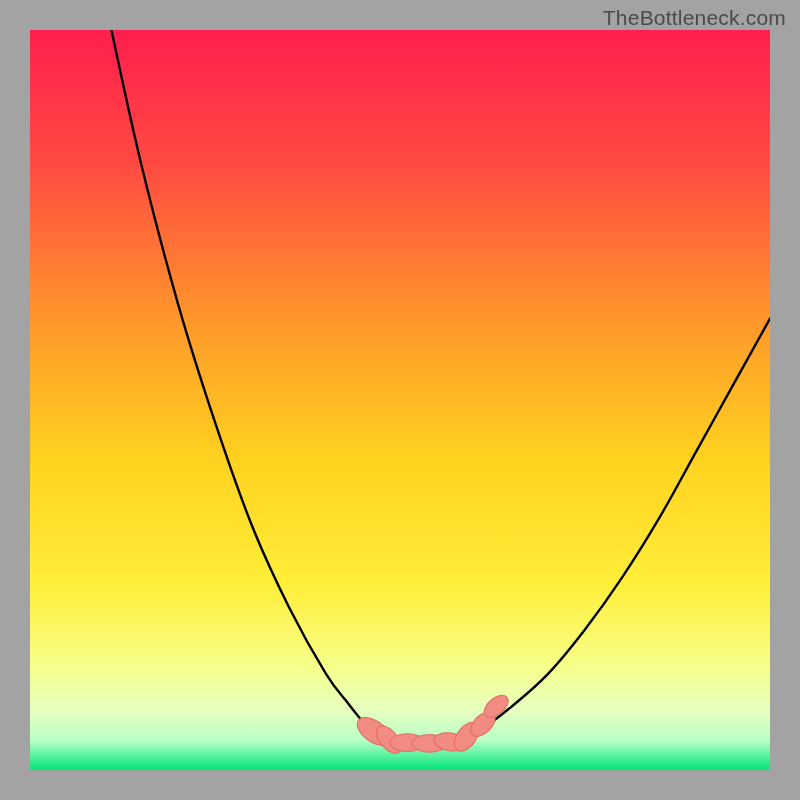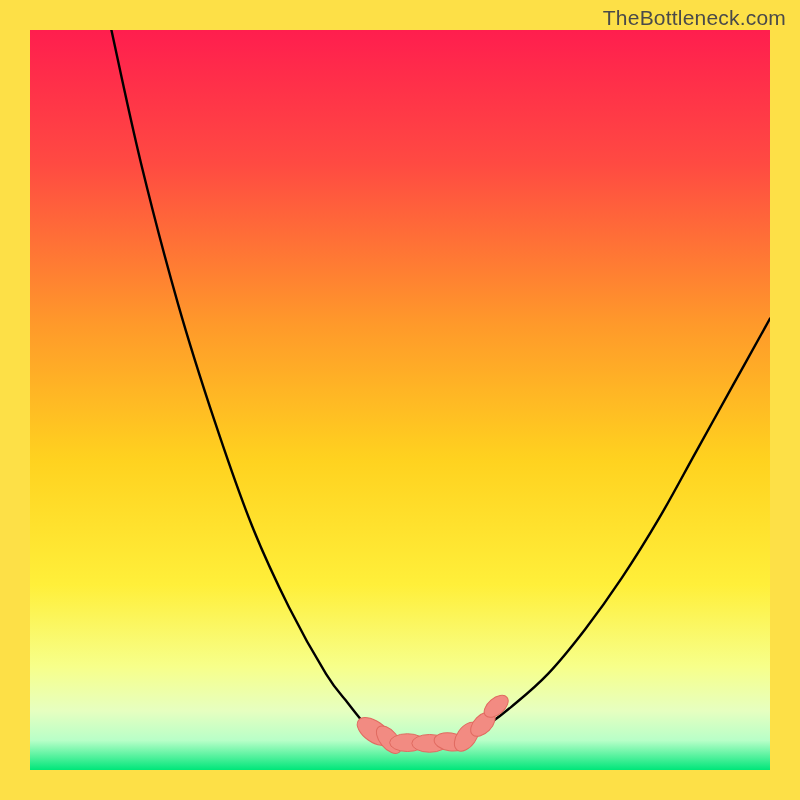--- a/index.html
+++ b/index.html
@@ -8,21 +8,21 @@
     width: 800px;
     height: 800px;
     overflow: hidden;
     background: #000;
     font-family: Arial, Helvetica, sans-serif;
   }
   .frame {
     position: relative;
     width: 800px;
     height: 800px;
-    background: #fde047;
+    background: #a3a3a3;
   }
   .plot {
     position: absolute;
     left: 30px;
     top: 30px;
     width: 740px;
     height: 740px;
   }
   .watermark {
     position: absolute;

